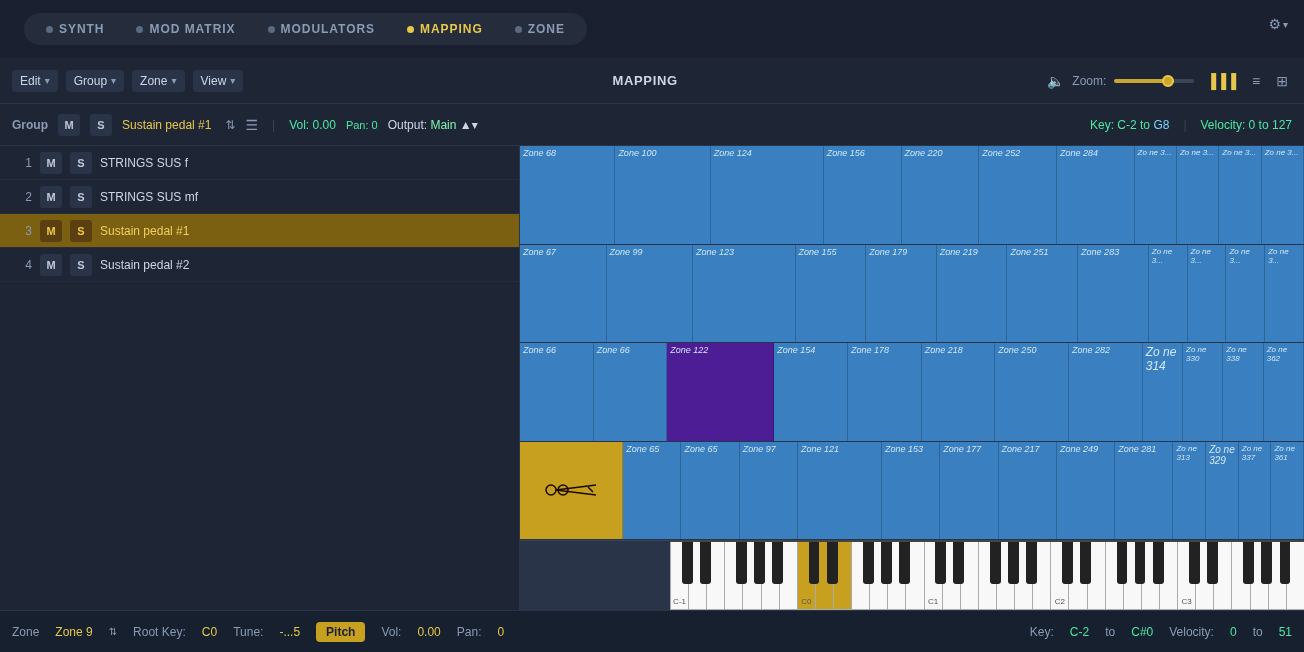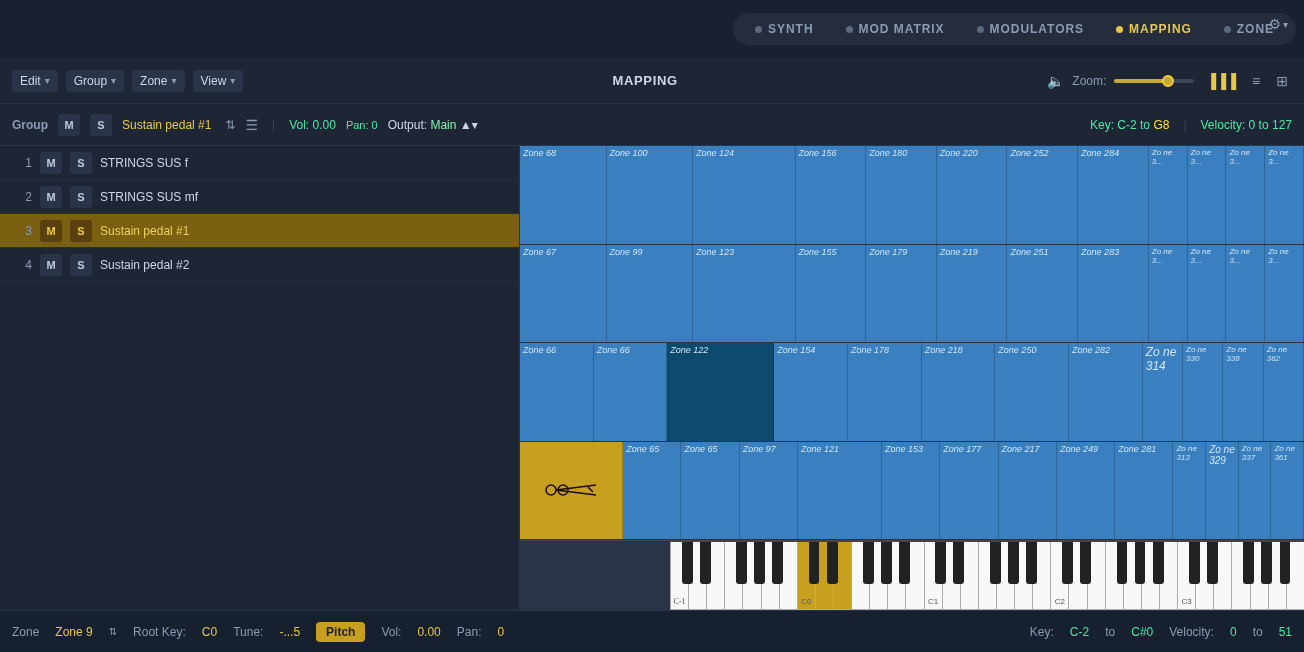--- a/index.html
+++ b/index.html
@@ -12,23 +12,23 @@
       overflow: hidden;
       font-size: 12px;
     }
 
     
     .top-nav {
       background: #1a2030;
       height: 58px;
       display: flex;
       align-items: center;
-      justify-content: flex-end;
+      justify-content: flex-start;
       gap: 8px;
-      padding: 0 8px;
+      padding: 0 24px;
     }
     .nav-tabs {
       display: flex;
       background: #252d3d;
       border-radius: 20px;
       padding: 4px 8px;
       gap: 4px;
       align-items: center;
     }
     .nav-tab {
@@ -256,21 +256,21 @@
       align-items: flex-start;
       padding: 2px 3px;
       font-size: 9px;
       color: #d0e8f8;
       cursor: pointer;
       overflow: hidden;
       border-right: 1px solid rgba(0,0,0,0.2);
     }
     .zone-block.blue { background: #3a7fc0; }
     .zone-block.gold { background: #c8a020; color: #1a0a00; }
-    .zone-block.dark-blue { background: #0c4a6e; }
+    .zone-block.dark-blue { background: #4c1d95; }
 
     
     .piano-wrapper {
       height: 70px;
       position: relative;
       display: flex;
     }
     .piano-left-pad {
       width: 150px;
       min-width: 150px;
@@ -364,21 +364,21 @@
   </span>
   <span class="group-pan">
     <span>Pan:</span> <span style="color:#4ae8a0">0</span>
   </span>
   <span class="group-output">
     <span>Output:</span> <span style="color:#86efac">Main</span> <span class="output-arrow">▲▾</span>
   </span>
   <div class="separator"></div>
   <span class="group-key">
     <span>Key:</span> <span style="color:#4ae8a0">C-2</span>
-    <span>to</span> <span style="color:#fde047">G8</span>
+    <span>to</span> <span style="color:#7dd3fc">G8</span>
   </span>
   <span class="pipe">|</span>
   <span class="group-vel">
     <span>Velocity:</span> <span style="color:#4ae8a0">0</span>
     <span>to</span> <span style="color:#4ae8a0">127</span>
   </span>
 </div>
 
 <div class="main-area">
 
@@ -418,23 +418,20 @@
               <span>Zone 68</span>
             </div>
           <div class="zone-block blue" style="flex:1">
               <span>Zone 100</span>
             </div>
           <div class="zone-block blue" style="flex:1.2">
               <span>Zone 124</span>
             </div>
           <div class="zone-block blue" style="flex:0.8">
               <span>Zone 156</span>
-            </div>
-          <div class="zone-block blue" style="flex:0.8">
-              <span>Zone 180</span>
             </div>
           <div class="zone-block blue" style="flex:0.8">
               <span>Zone 220</span>
             </div>
           <div class="zone-block blue" style="flex:0.8">
               <span>Zone 252</span>
             </div>
           <div class="zone-block blue" style="flex:0.8">
               <span>Zone 284</span>
             </div>
@@ -588,21 +585,21 @@
             </div>
         </div>
       </div>
     </div>
 
     <div class="piano-wrapper">
       <div class="piano-left-pad"></div>
       <div class="piano-keys-area" id="piano-keys">
 
       <div style="position: relative; width: 100%; height: 100%; display: flex;">
-            <div style="display: inline-block; width: 18.1143px; height: 100%; background: rgb(248, 248, 248); border-left: 1px solid rgb(170, 170, 170); border-bottom: 1px solid rgb(170, 170, 170); position: relative; vertical-align: top; flex-shrink: 0; font-family: Liberation Serif, serif;">
+            <div style="display: inline-block; width: 18.1143px; height: 100%; background: rgb(248, 248, 248); border-left: 1px solid rgb(170, 170, 170); border-bottom: 1px solid rgb(170, 170, 170); position: relative; vertical-align: top; flex-shrink: 0;">
               <span style="position: absolute; bottom: 3px; left: 50%; transform: translateX(-50%); font-size: 8px; color: rgb(85, 85, 85); white-space: nowrap;">C-1</span>
             </div>
             <div style="display: inline-block; width: 18.1143px; height: 100%; background: rgb(248, 248, 248); border-left: 1px solid rgb(170, 170, 170); border-bottom: 1px solid rgb(170, 170, 170); position: relative; vertical-align: top; flex-shrink: 0;"></div>
             <div style="display: inline-block; width: 18.1143px; height: 100%; background: rgb(248, 248, 248); border-left: 1px solid rgb(170, 170, 170); border-bottom: 1px solid rgb(170, 170, 170); position: relative; vertical-align: top; flex-shrink: 0;"></div>
             <div style="display: inline-block; width: 18.1143px; height: 100%; background: rgb(248, 248, 248); border-left: 1px solid rgb(170, 170, 170); border-bottom: 1px solid rgb(170, 170, 170); position: relative; vertical-align: top; flex-shrink: 0;"></div>
             <div style="display: inline-block; width: 18.1143px; height: 100%; background: rgb(248, 248, 248); border-left: 1px solid rgb(170, 170, 170); border-bottom: 1px solid rgb(170, 170, 170); position: relative; vertical-align: top; flex-shrink: 0;"></div>
             <div style="display: inline-block; width: 18.1143px; height: 100%; background: rgb(248, 248, 248); border-left: 1px solid rgb(170, 170, 170); border-bottom: 1px solid rgb(170, 170, 170); position: relative; vertical-align: top; flex-shrink: 0;"></div>
             <div style="display: inline-block; width: 18.1143px; height: 100%; background: rgb(248, 248, 248); border-left: 1px solid rgb(170, 170, 170); border-bottom: 1px solid rgb(170, 170, 170); position: relative; vertical-align: top; flex-shrink: 0;"></div>
             <div style="display: inline-block; width: 18.1143px; height: 100%; background: rgb(200, 160, 32); border-left: 1px solid rgb(170, 170, 170); border-bottom: 1px solid rgb(170, 170, 170); position: relative; vertical-align: top; flex-shrink: 0;">
               <span style="position: absolute; bottom: 3px; left: 50%; transform: translateX(-50%); font-size: 8px; color: rgb(85, 85, 85); white-space: nowrap;">C0</span>

